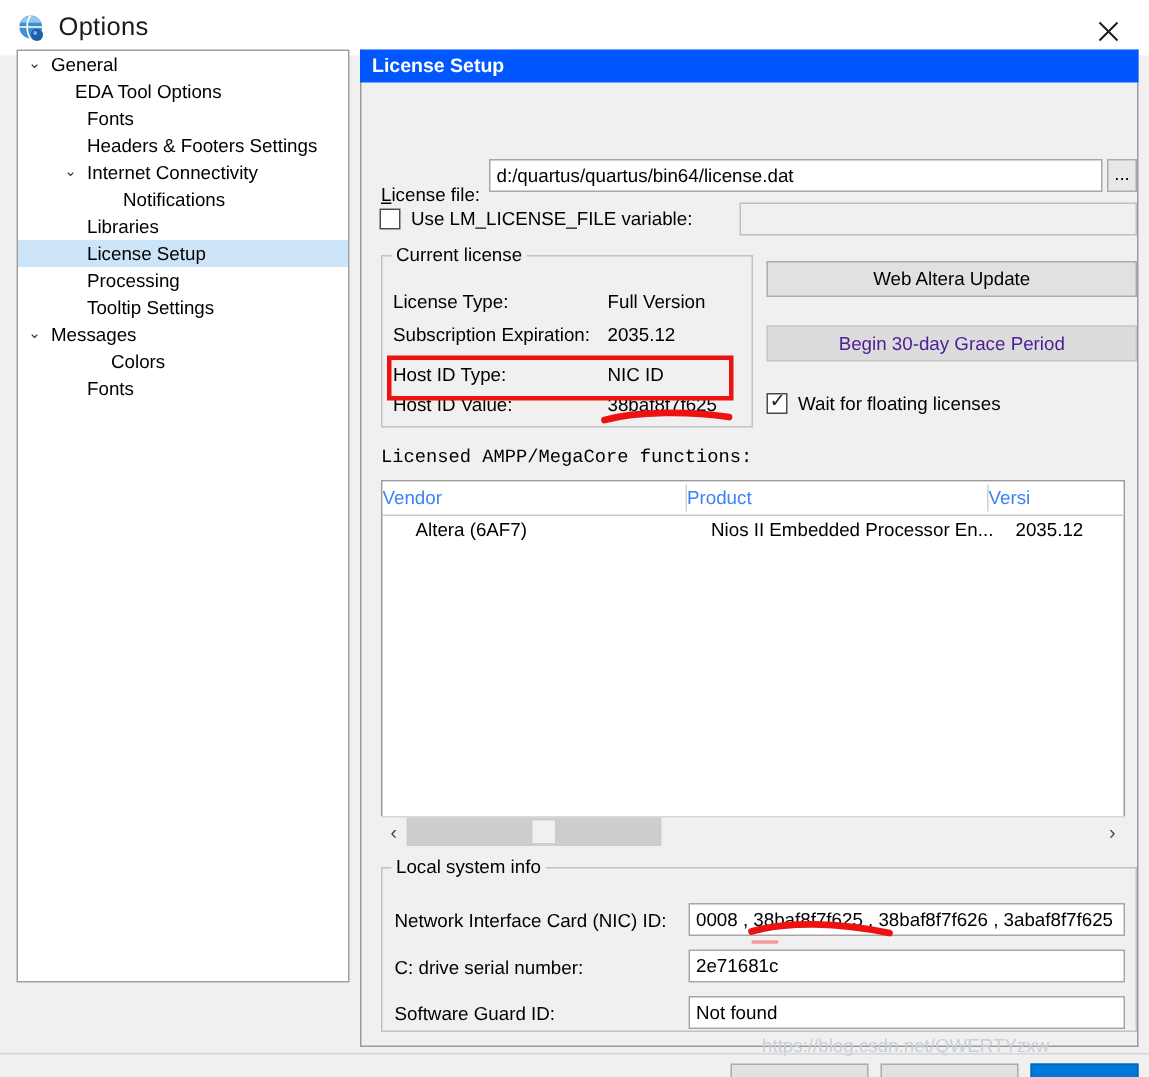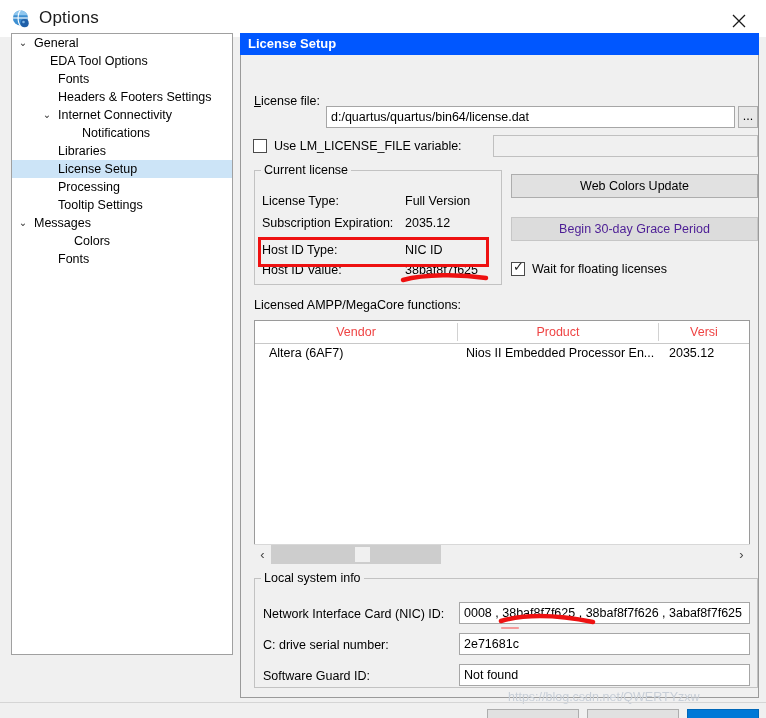--- a/index.html
+++ b/index.html
@@ -112,25 +112,25 @@
     position: absolute; left: 254px; top: 320px; width: 496px; height: 244px;
     background: #ffffff; border: 1px solid #9a9a9a; box-sizing: border-box;
     overflow: hidden;
   }
   .thead {
     position: absolute; left: 0; top: 0; width: 100%; height: 22px;
     background: #ffffff; border-bottom: 1px solid #c8c8c8;
   }
   .th {
     position: absolute; top: 0; height: 22px; line-height: 22px;
-    font-size: 12.5px; text-align: center; color: #ef4444;
+    font-size: 12.5px; color: #3b82f6;
     box-sizing: border-box;
   }
   .th-div { position: absolute; top: 2px; width: 1px; height: 18px; background: #d2d2d2; }
-  .trow { position: absolute; left: 8px; top: 23px; width: 100%; height: 18px; }
+  .trow { position: absolute; left: 16px; top: 23px; width: 100%; height: 18px; }
   .td { position: absolute; top: 0; height: 18px; line-height: 18px; font-size: 12.5px; white-space: nowrap; }
 
   .hscroll {
     position: absolute; left: 254px; top: 544px; width: 496px; height: 20px;
     background: #f0f0f0; border-top: 1px solid #d8d8d8; box-sizing: border-box;
   }
   .hscroll .arrow {
     position: absolute; top: 0; width: 17px; height: 19px; line-height: 19px;
     text-align: center; font-size: 13px; color: #454545; cursor: default;
   }
@@ -229,21 +229,21 @@
         <span class="lbl" style="left: 62px;">Colors</span>
       </div>
       <div class="tree-row">
         <span class="lbl" style="left: 46px;">Fonts</span>
       </div>
     </div>
 
   <div class="panel"></div>
   <div class="panel-header">License Setup</div>
 
-  <span class="lbl-static lbl-underline-first" style="left:254px; top:94px;">License file:</span>
+  <span class="lbl-static lbl-underline-first" style="left:254px; top:123px;">License file:</span>
   <div class="textfield" style="left:326px; top:106px; width:409px;">d:/quartus/quartus/bin64/license.dat</div>
   <div class="btn dots" style="left:738px; top:106px; width:20px; height:22px; line-height:18px;">...</div>
 
   <div class="checkbox" style="left:253px; top:139px;"></div>
   <span class="lbl-static" style="left:274px; top:139px;">Use LM_LICENSE_FILE variable:</span>
   <div class="textfield disabled" style="left:493px; top:135px; width:265px;"></div>
 
   <div class="group" style="left:254px; top:170px; width:248px; height:115px;"></div>
   <span class="group-title" style="left:261px; top:163px;">Current license</span>
 
@@ -252,28 +252,28 @@
 
   <span class="lbl-static" style="left:262px; top:216px;">Subscription Expiration:</span>
   <span class="lbl-static" style="left:405px; top:216px;">2035.12</span>
 
   <span class="lbl-static" style="left:262px; top:243px;">Host ID Type:</span>
   <span class="lbl-static" style="left:405px; top:243px;">NIC ID</span>
 
   <span class="lbl-static" style="left:262px; top:263px;">Host ID Value:</span>
   <span class="lbl-static" style="left:405px; top:263px;">38baf8f7f625</span>
 
-  <div class="btn" style="left:511px; top:174px; width:247px;">Web Colors Update</div>
+  <div class="btn" style="left:511px; top:174px; width:247px;">Web Altera Update</div>
   <div class="btn disabled" style="left:511px; top:217px; width:247px;">Begin 30-day Grace Period</div>
   <div class="checkbox" style="left:511px; top:262px;">
     <span class="tick">✓</span>
   </div>
   <span class="lbl-static" style="left:532px; top:262px;">Wait for floating licenses</span>
 
-  <span class="lbl-static" style="left:254px; top:298px;">Licensed AMPP/MegaCore functions:</span>
+  <span class="lbl-static" style="left:254px; top:298px;font-family:Liberation Mono, monospace;">Licensed AMPP/MegaCore functions:</span>
 
   <div class="table-box">
     <div class="thead">
       <span class="th" style="left:0px;   width:202px;">Vendor</span>
       <span class="th" style="left:203px; width:200px;">Product</span>
       <span class="th" style="left:404px; width:90px;">Versi</span>
       <span class="th-div" style="left:202px;"></span>
       <span class="th-div" style="left:403px;"></span>
     </div>
     <div class="trow">

